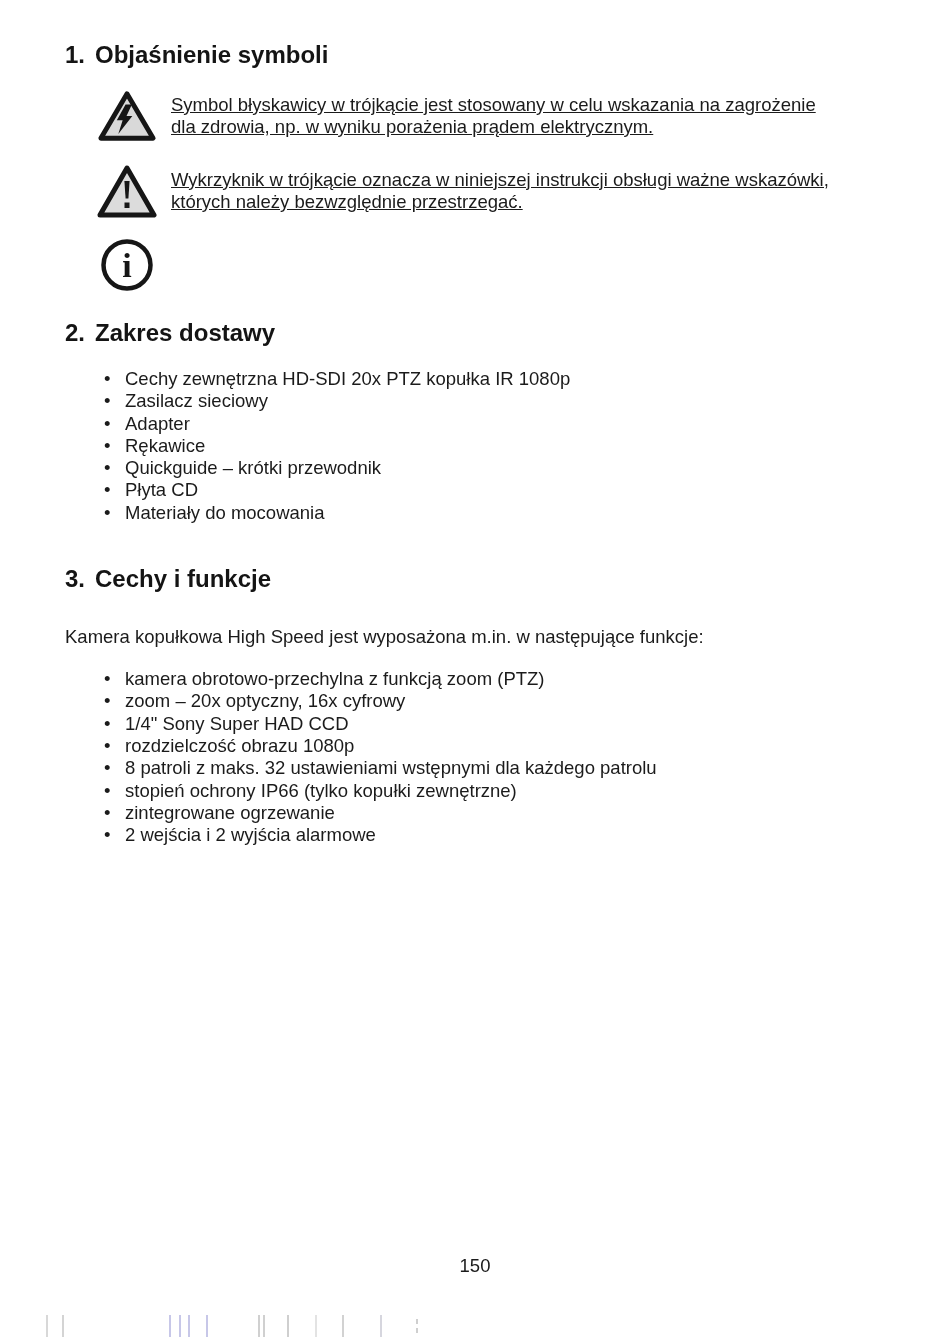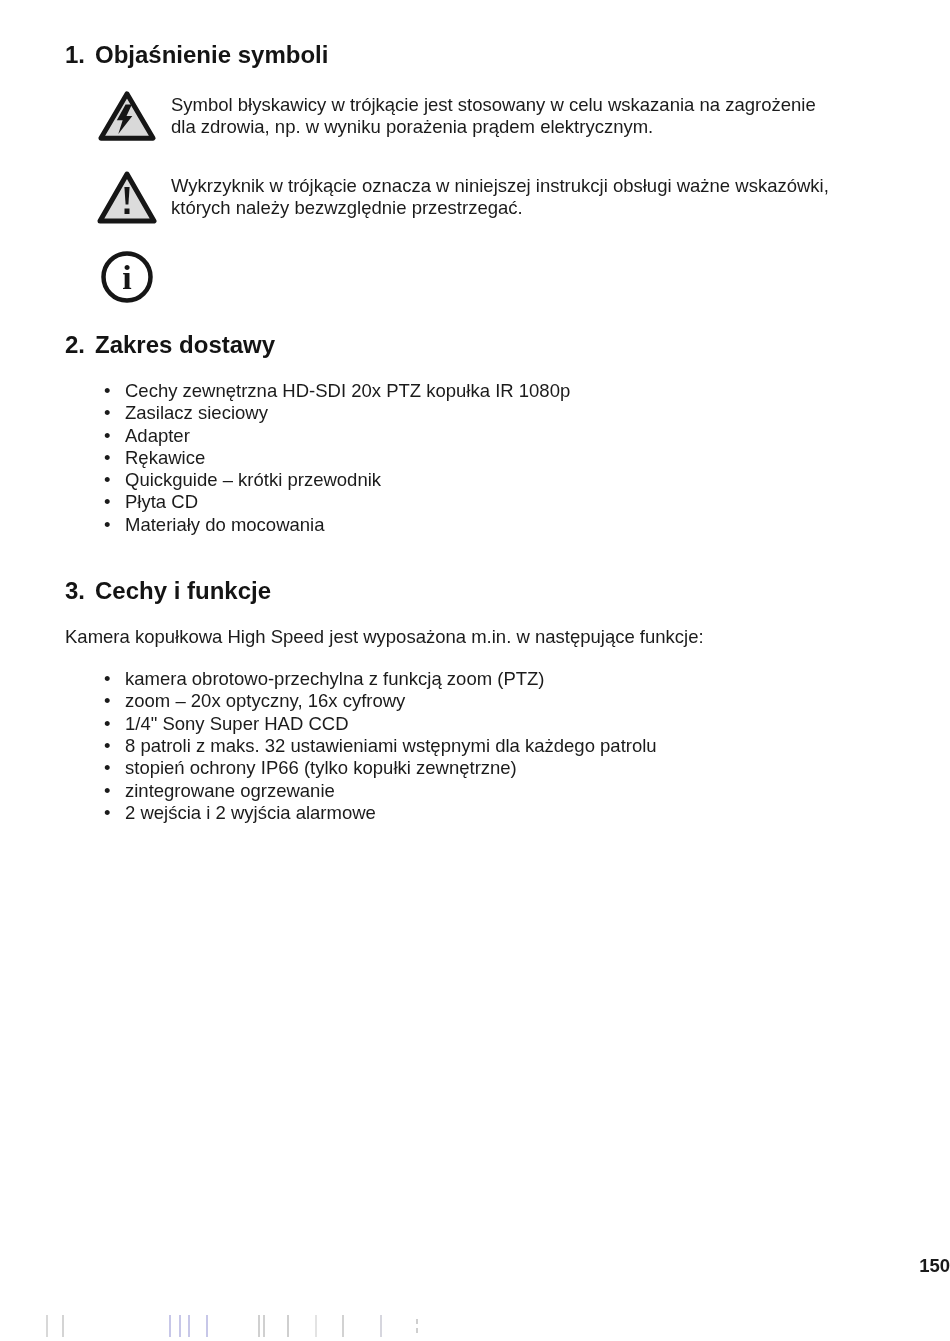--- a/index.html
+++ b/index.html
@@ -22,44 +22,43 @@
     line-height: 30px;
     font-weight: bold;
     color: #141414;
   }
   .h-num { width: 30px; flex: none; }
   .h-title {
     text-decoration-thickness: 2.5px;
     text-underline-offset: 4px;
   }
   .symbol-rows { margin-top: 18px; }
-  .symbol-row { display: flex; align-items: center; margin-left: 30px; }
-  .symbol-row + .symbol-row { margin-top: 24px; }
+  .symbol-row { display: flex; align-items: center; margin-left: 30px; text-decoration: underline; }
+  .symbol-row + .symbol-row { margin-top: 18px; }
   .sym-icon {
     flex: none;
     width: 64px;
     margin-right: 12px;
     display: flex;
     justify-content: center;
     align-items: center;
   }
   .sym-text { width: 665px; }
   .mt-h2 { margin-top: 26px; }
   .mt-h3 { margin-top: 40px; }
   ul.bullets { list-style: none; margin: 20px 0 0 0; padding: 0 0 0 60px; }
   ul.bullets li { position: relative; line-height: 22.3px; }
   ul.bullets li::before { content: "\2022"; position: absolute; left: -21px; }
-  .intro { margin-top: 20px; }
+  .intro { margin-top: 32px; }
   ul.bullets.features { }
   .page-number {
     position: absolute;
     left: 0; right: 0;
     top: 1255px;
-    text-align: right;
-    font-weight: bold;
+    text-align: center;
   }
   .artifacts { position: absolute; left: 0; top: 1315px; width: 100%; height: 24px; }
   .artifacts i { position: absolute; top: 0; width: 2px; height: 22px; display: block; }
 </style>
 </head>
 <body>
 
 <div class="page">
 
   <section>
@@ -122,20 +121,21 @@
   <section>
     <h2 class="heading mt-h3">
       <span class="h-num">3.</span>
       <span class="h-title">Cechy i funkcje</span>
     </h2>
     <p class="intro">Kamera kopułkowa High Speed jest wyposażona m.in. w następujące funkcje:</p>
     <ul class="bullets features">
       <li>kamera obrotowo-przechylna z funkcją zoom (PTZ)</li>
       <li>zoom – 20x optyczny, 16x cyfrowy</li>
       <li>1/4" Sony Super HAD CCD</li>
+      <li>rozdzielczość obrazu 1080p</li>
       <li>8 patroli z maks. 32 ustawieniami wstępnymi dla każdego patrolu</li>
       <li>stopień ochrony IP66 (tylko kopułki zewnętrzne)</li>
       <li>zintegrowane ogrzewanie</li>
       <li>2 wejścia i 2 wyjścia alarmowe</li>
     </ul>
   </section>
 
   <div class="page-number">150</div>
 
   <div class="artifacts">

